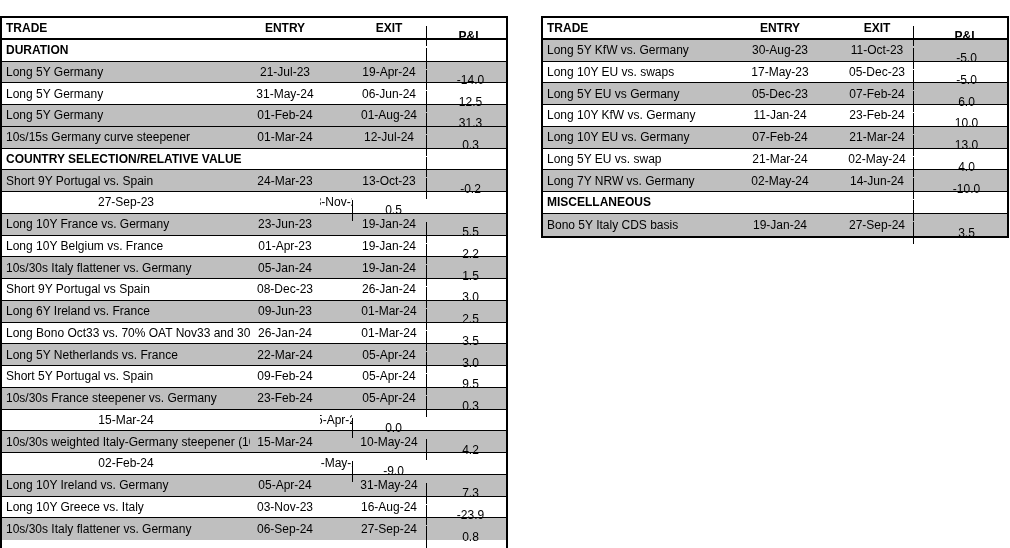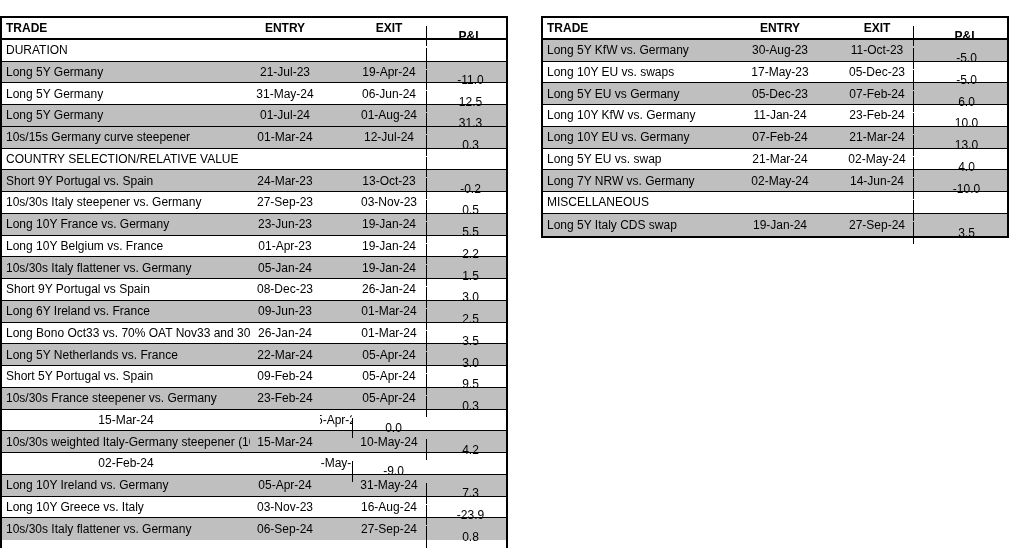--- a/index.html
+++ b/index.html
@@ -23,21 +23,21 @@
   .t-row {
     display: grid;
     height: 21.76px;
     border-bottom: 1.5px solid var(--border-color, #000);
     background: #ffffff;
   }
   .left  .t-row { grid-template-columns: 248px 70px 32px 74px 80px; }
   .right .t-row { grid-template-columns: 206px 62px 30px 72px 94px; }
   .t-row:last-child { border-bottom: none; }
   .t-row.header { border-bottom: 2.5px solid var(--border-color, #000); font-weight: bold; }
-  .t-row.section { font-weight: normal; }
+  .t-row.section { font-weight: bold; }
   .t-row.gray { background: var(--row-gray, #bfbfbf); }
 
   .cell {
     height: 100%;
     display: flex;
     align-items: center;
     font-size: 12px;
     line-height: 1;
     white-space: nowrap;
     overflow: hidden;
@@ -67,32 +67,32 @@
       </div>
       <div class="t-row section">
         <div class="cell title">DURATION</div>
         <div class="cell pnl"></div>
       </div>
       <div class="t-row data gray">
         <div class="cell trade">Long 5Y Germany</div>
         <div class="cell center">21-Jul-23</div>
         <div class="cell"></div>
         <div class="cell center">19-Apr-24</div>
-        <div class="cell pnl">-11.0</div>
+        <div class="cell pnl">-14.0</div>
       </div>
       <div class="t-row data">
         <div class="cell trade">Long 5Y Germany</div>
         <div class="cell center">31-May-24</div>
         <div class="cell"></div>
         <div class="cell center">06-Jun-24</div>
         <div class="cell pnl">12.5</div>
       </div>
       <div class="t-row data gray">
         <div class="cell trade">Long 5Y Germany</div>
-        <div class="cell center">01-Jul-24</div>
+        <div class="cell center">01-Feb-24</div>
         <div class="cell"></div>
         <div class="cell center">01-Aug-24</div>
         <div class="cell pnl">31.3</div>
       </div>
       <div class="t-row data gray">
         <div class="cell trade">10s/15s Germany curve steepener</div>
         <div class="cell center">01-Mar-24</div>
         <div class="cell"></div>
         <div class="cell center">12-Jul-24</div>
         <div class="cell pnl">0.3</div>
@@ -102,21 +102,20 @@
         <div class="cell pnl"></div>
       </div>
       <div class="t-row data gray">
         <div class="cell trade">Short 9Y Portugal vs. Spain</div>
         <div class="cell center">24-Mar-23</div>
         <div class="cell"></div>
         <div class="cell center">13-Oct-23</div>
         <div class="cell pnl">-0.2</div>
       </div>
       <div class="t-row data">
-        <div class="cell trade">10s/30s Italy steepener vs. Germany</div>
         <div class="cell center">27-Sep-23</div>
         <div class="cell"></div>
         <div class="cell center">03-Nov-23</div>
         <div class="cell pnl">0.5</div>
       </div>
       <div class="t-row data gray">
         <div class="cell trade">Long 10Y France vs. Germany</div>
         <div class="cell center">23-Jun-23</div>
         <div class="cell"></div>
         <div class="cell center">19-Jan-24</div>
@@ -274,20 +273,20 @@
         <div class="cell center">02-May-24</div>
         <div class="cell"></div>
         <div class="cell center">14-Jun-24</div>
         <div class="cell pnl">-10.0</div>
       </div>
       <div class="t-row section">
         <div class="cell title">MISCELLANEOUS</div>
         <div class="cell pnl"></div>
       </div>
       <div class="t-row data gray">
-        <div class="cell trade">Long 5Y Italy CDS swap</div>
+        <div class="cell trade">Bono 5Y Italy CDS basis</div>
         <div class="cell center">19-Jan-24</div>
         <div class="cell"></div>
         <div class="cell center">27-Sep-24</div>
         <div class="cell pnl">3.5</div>
       </div>
     </div>
 </div>
 
 </body></html>

